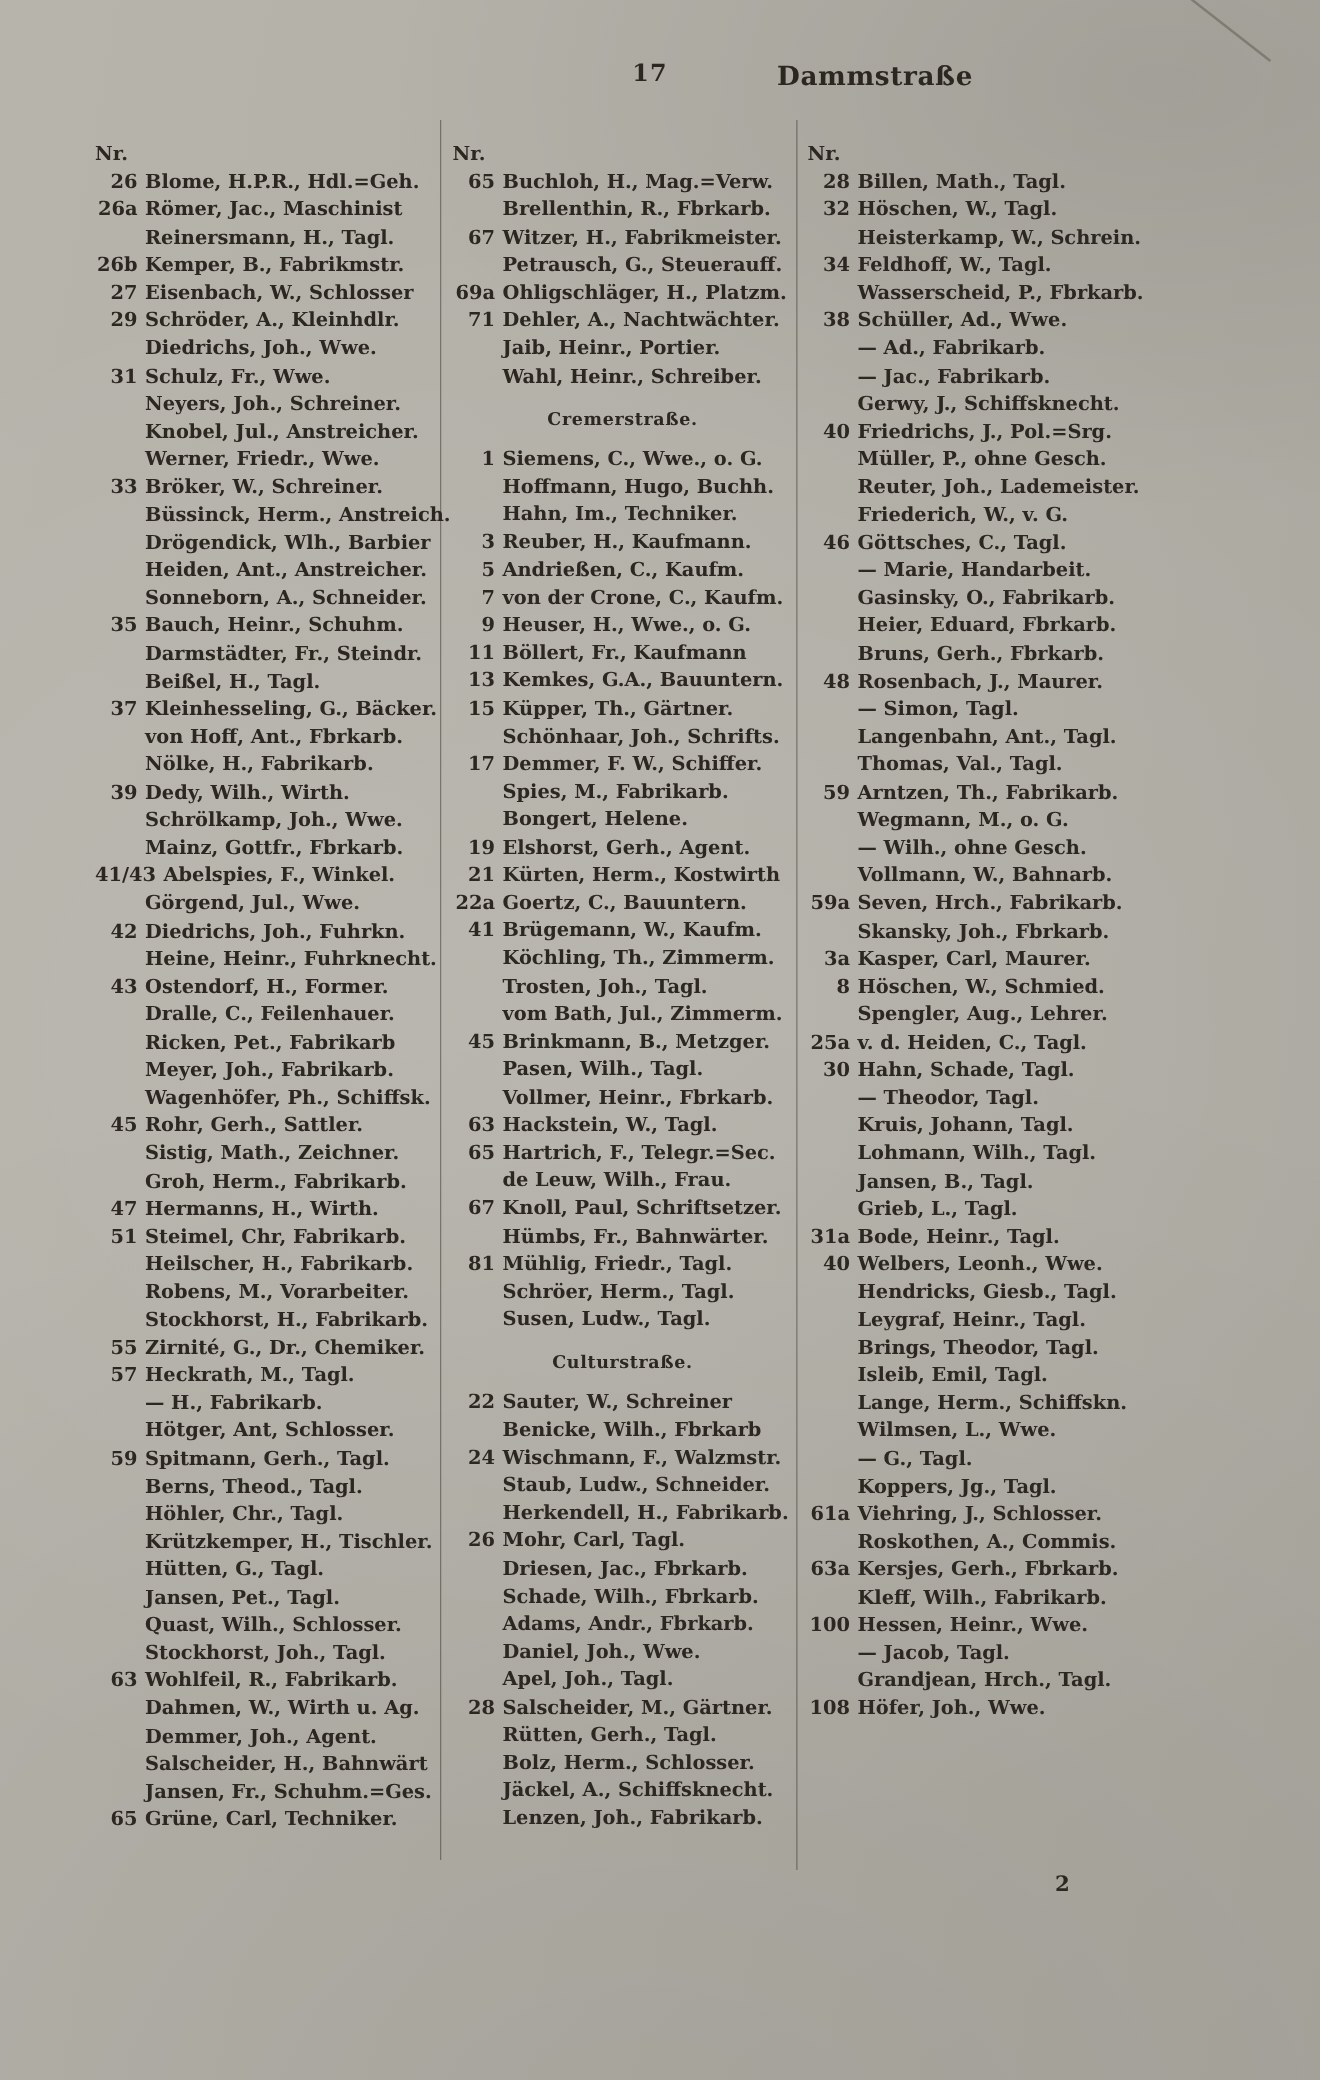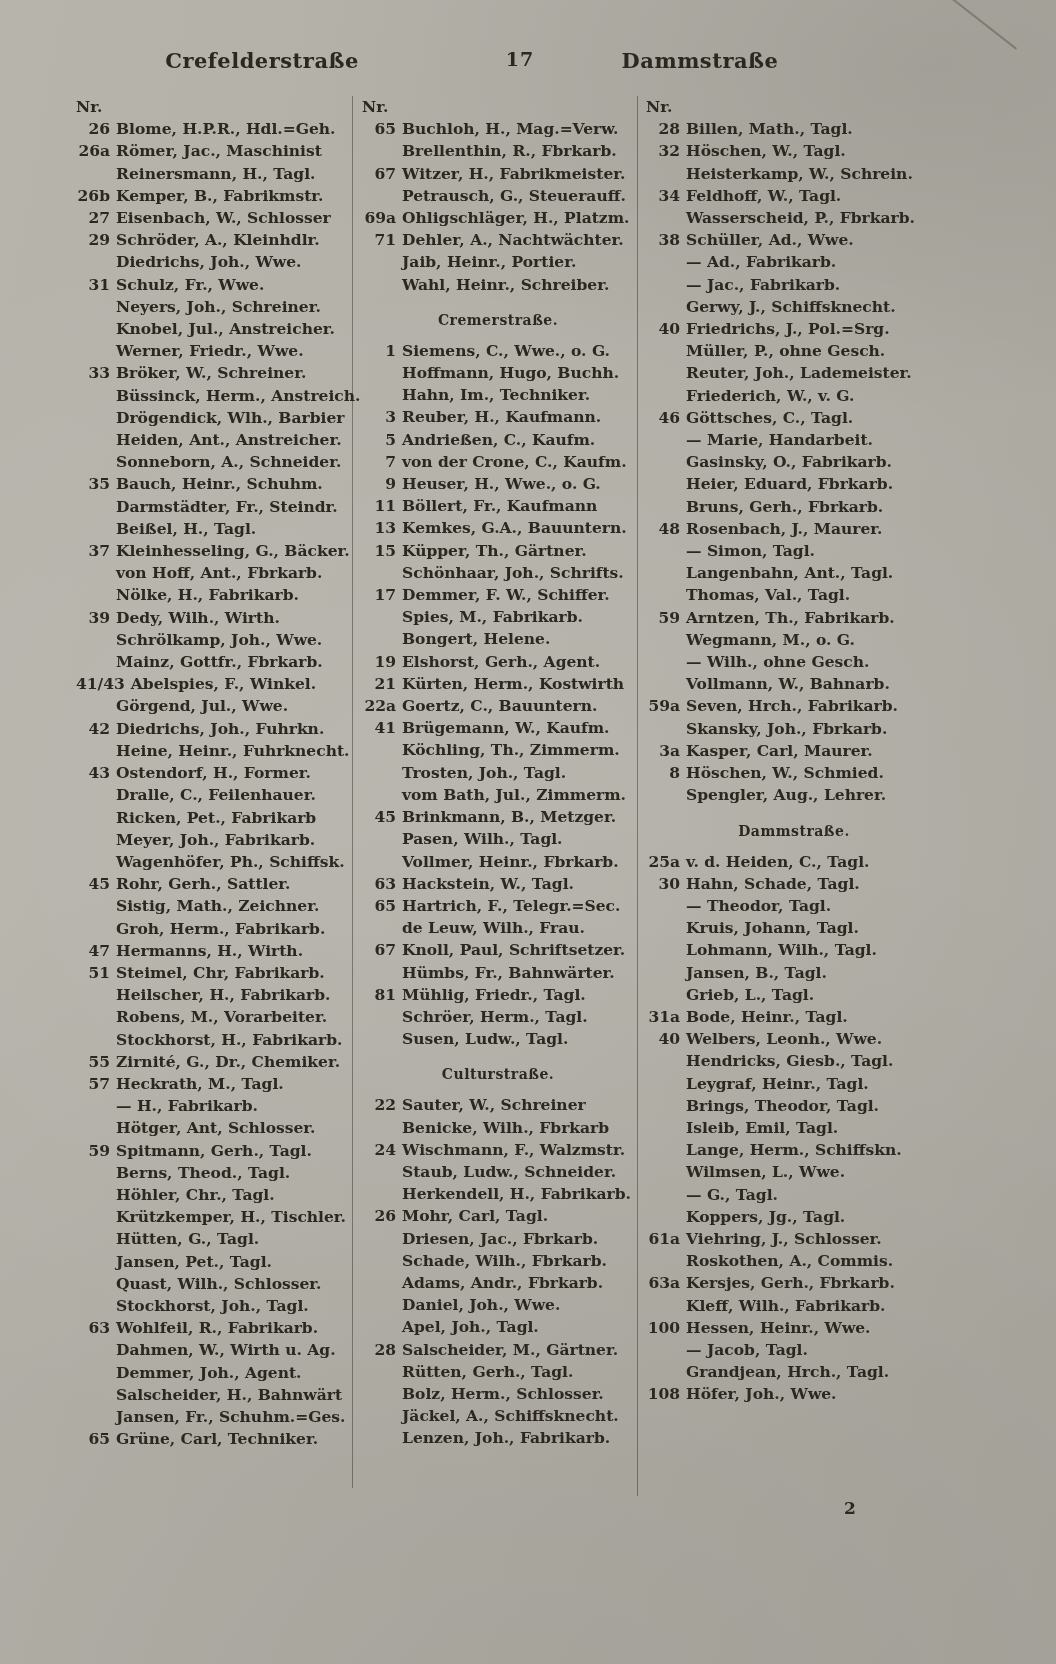--- a/index.html
+++ b/index.html
@@ -33,21 +33,21 @@
   .hdr-page  { left:480px; width:80px;  font-size:19px; letter-spacing:1px; }
   .hdr-right { left:590px; width:220px; }
 
   .divider {
     position:absolute; width:1px;
     background:rgba(45,40,33,0.45);
   }
   .div1 { left:352px; top:96px; height:1392px; }
   .div2 { left:637px; top:96px; height:1400px; }
 
-  .col { position:absolute; top:96px; }
+  .col { position:absolute; top:112px; }
   .col1 { left:76px;  width:274px; }
   .col2 { left:362px; width:272px; }
   .col3 { left:646px; width:296px; }
 
   .nr-head {
     line-height:22.2px; font-size:15.5px; font-weight:bold;
   }
   .line {
     line-height:22.2px; font-size:15.5px; font-weight:bold;
     white-space:nowrap;
@@ -65,21 +65,20 @@
   .footer-mark {
     position:absolute; left:844px; top:1498px;
     font-size:17px; font-weight:bold;
   }
 </style>
 </head>
 <body>
 
 <div class="page">
 
-  <div class="hdr hdr-left">Crefelderstraße</div>
 
   <div class="hdr hdr-page">17</div>
 
   <div class="hdr hdr-right">Dammstraße</div>
 
   <div class="divider div1"></div>
   <div class="divider div2"></div>
 
   <div class="col col1">
       <div class="nr-head">Nr.</div>
@@ -231,21 +230,20 @@
       <div class="line noNum"><span class="txt">Thomas, Val., Tagl.</span></div>
       <div class="line"><span class="num">59</span><span class="txt">Arntzen, Th., Fabrikarb.</span></div>
       <div class="line noNum"><span class="txt">Wegmann, M., o. G.</span></div>
       <div class="line noNum"><span class="txt">— Wilh., ohne Gesch.</span></div>
       <div class="line noNum"><span class="txt">Vollmann, W., Bahnarb.</span></div>
       <div class="line"><span class="num">59a</span><span class="txt">Seven, Hrch., Fabrikarb.</span></div>
       <div class="line noNum"><span class="txt">Skansky, Joh., Fbrkarb.</span></div>
       <div class="line"><span class="num">3a</span><span class="txt">Kasper, Carl, Maurer.</span></div>
       <div class="line"><span class="num">8</span><span class="txt">Höschen, W., Schmied.</span></div>
       <div class="line noNum"><span class="txt">Spengler, Aug., Lehrer.</span></div>
-      <div class="street-heading">Dammstraße.</div>
       <div class="line"><span class="num">25a</span><span class="txt">v. d. Heiden, C., Tagl.</span></div>
       <div class="line"><span class="num">30</span><span class="txt">Hahn, Schade, Tagl.</span></div>
       <div class="line noNum"><span class="txt">— Theodor, Tagl.</span></div>
       <div class="line noNum"><span class="txt">Kruis, Johann, Tagl.</span></div>
       <div class="line noNum"><span class="txt">Lohmann, Wilh., Tagl.</span></div>
       <div class="line noNum"><span class="txt">Jansen, B., Tagl.</span></div>
       <div class="line noNum"><span class="txt">Grieb, L., Tagl.</span></div>
       <div class="line"><span class="num">31a</span><span class="txt">Bode, Heinr., Tagl.</span></div>
       <div class="line"><span class="num">40</span><span class="txt">Welbers, Leonh., Wwe.</span></div>
       <div class="line noNum"><span class="txt">Hendricks, Giesb., Tagl.</span></div>

